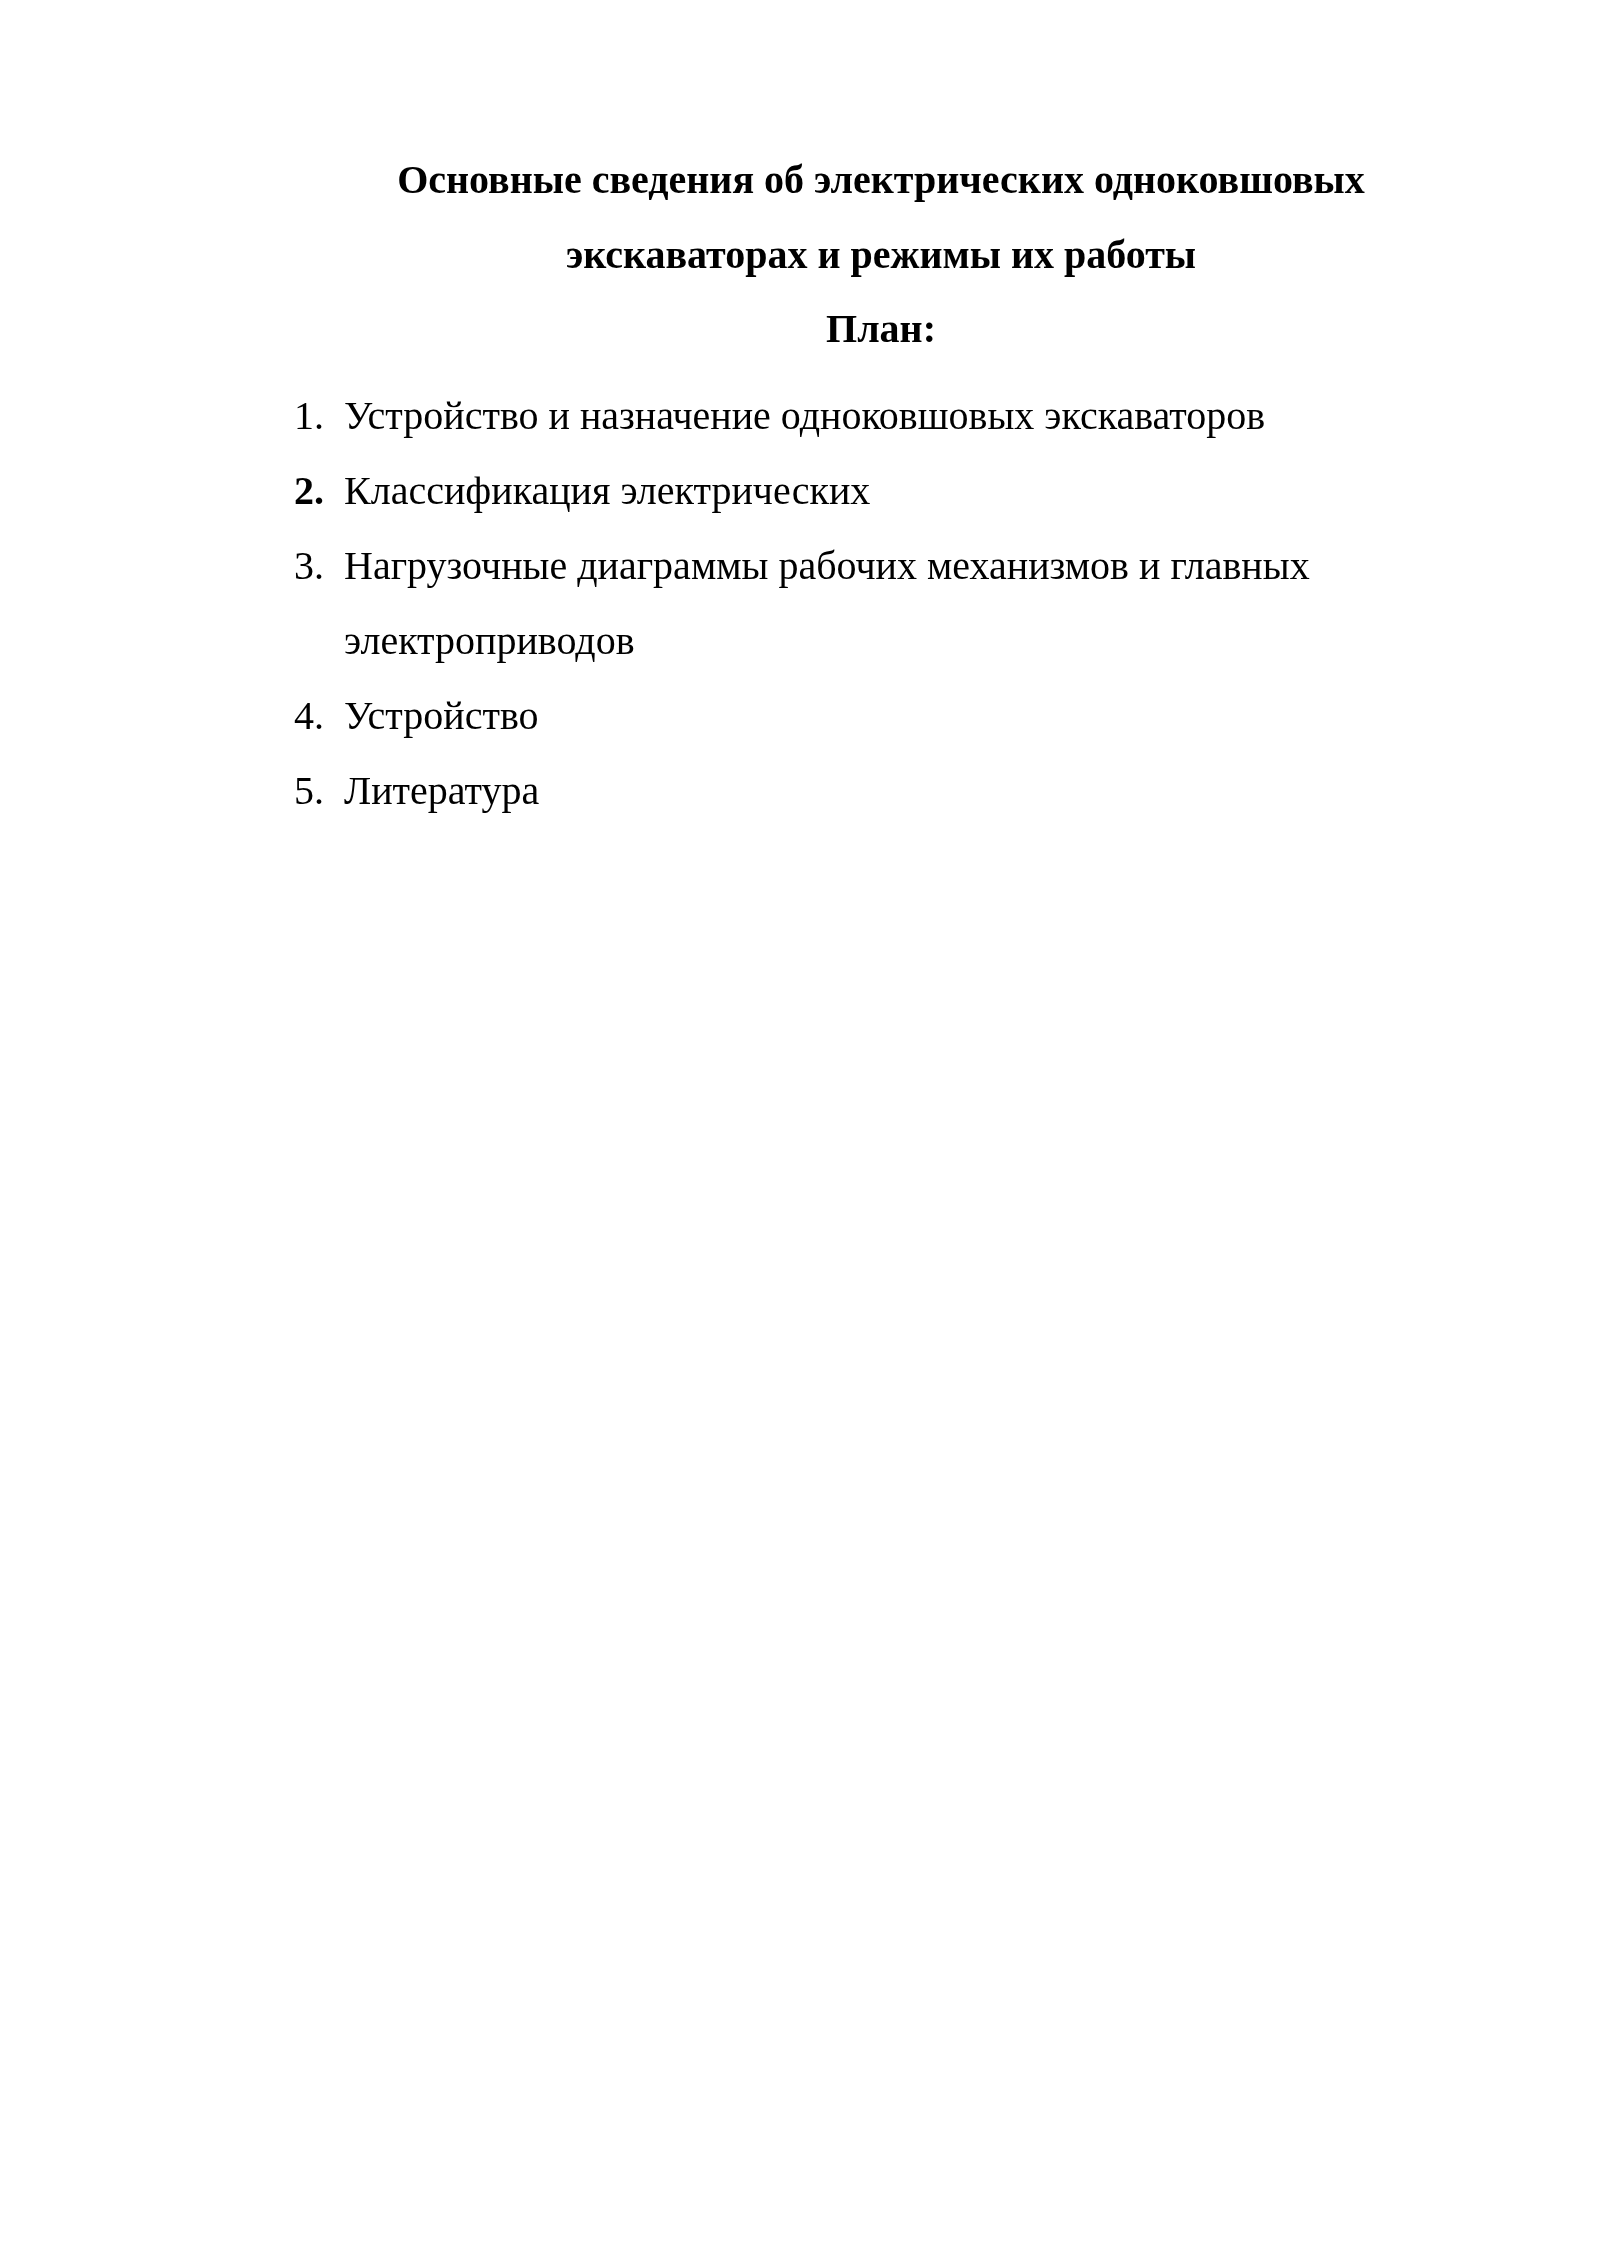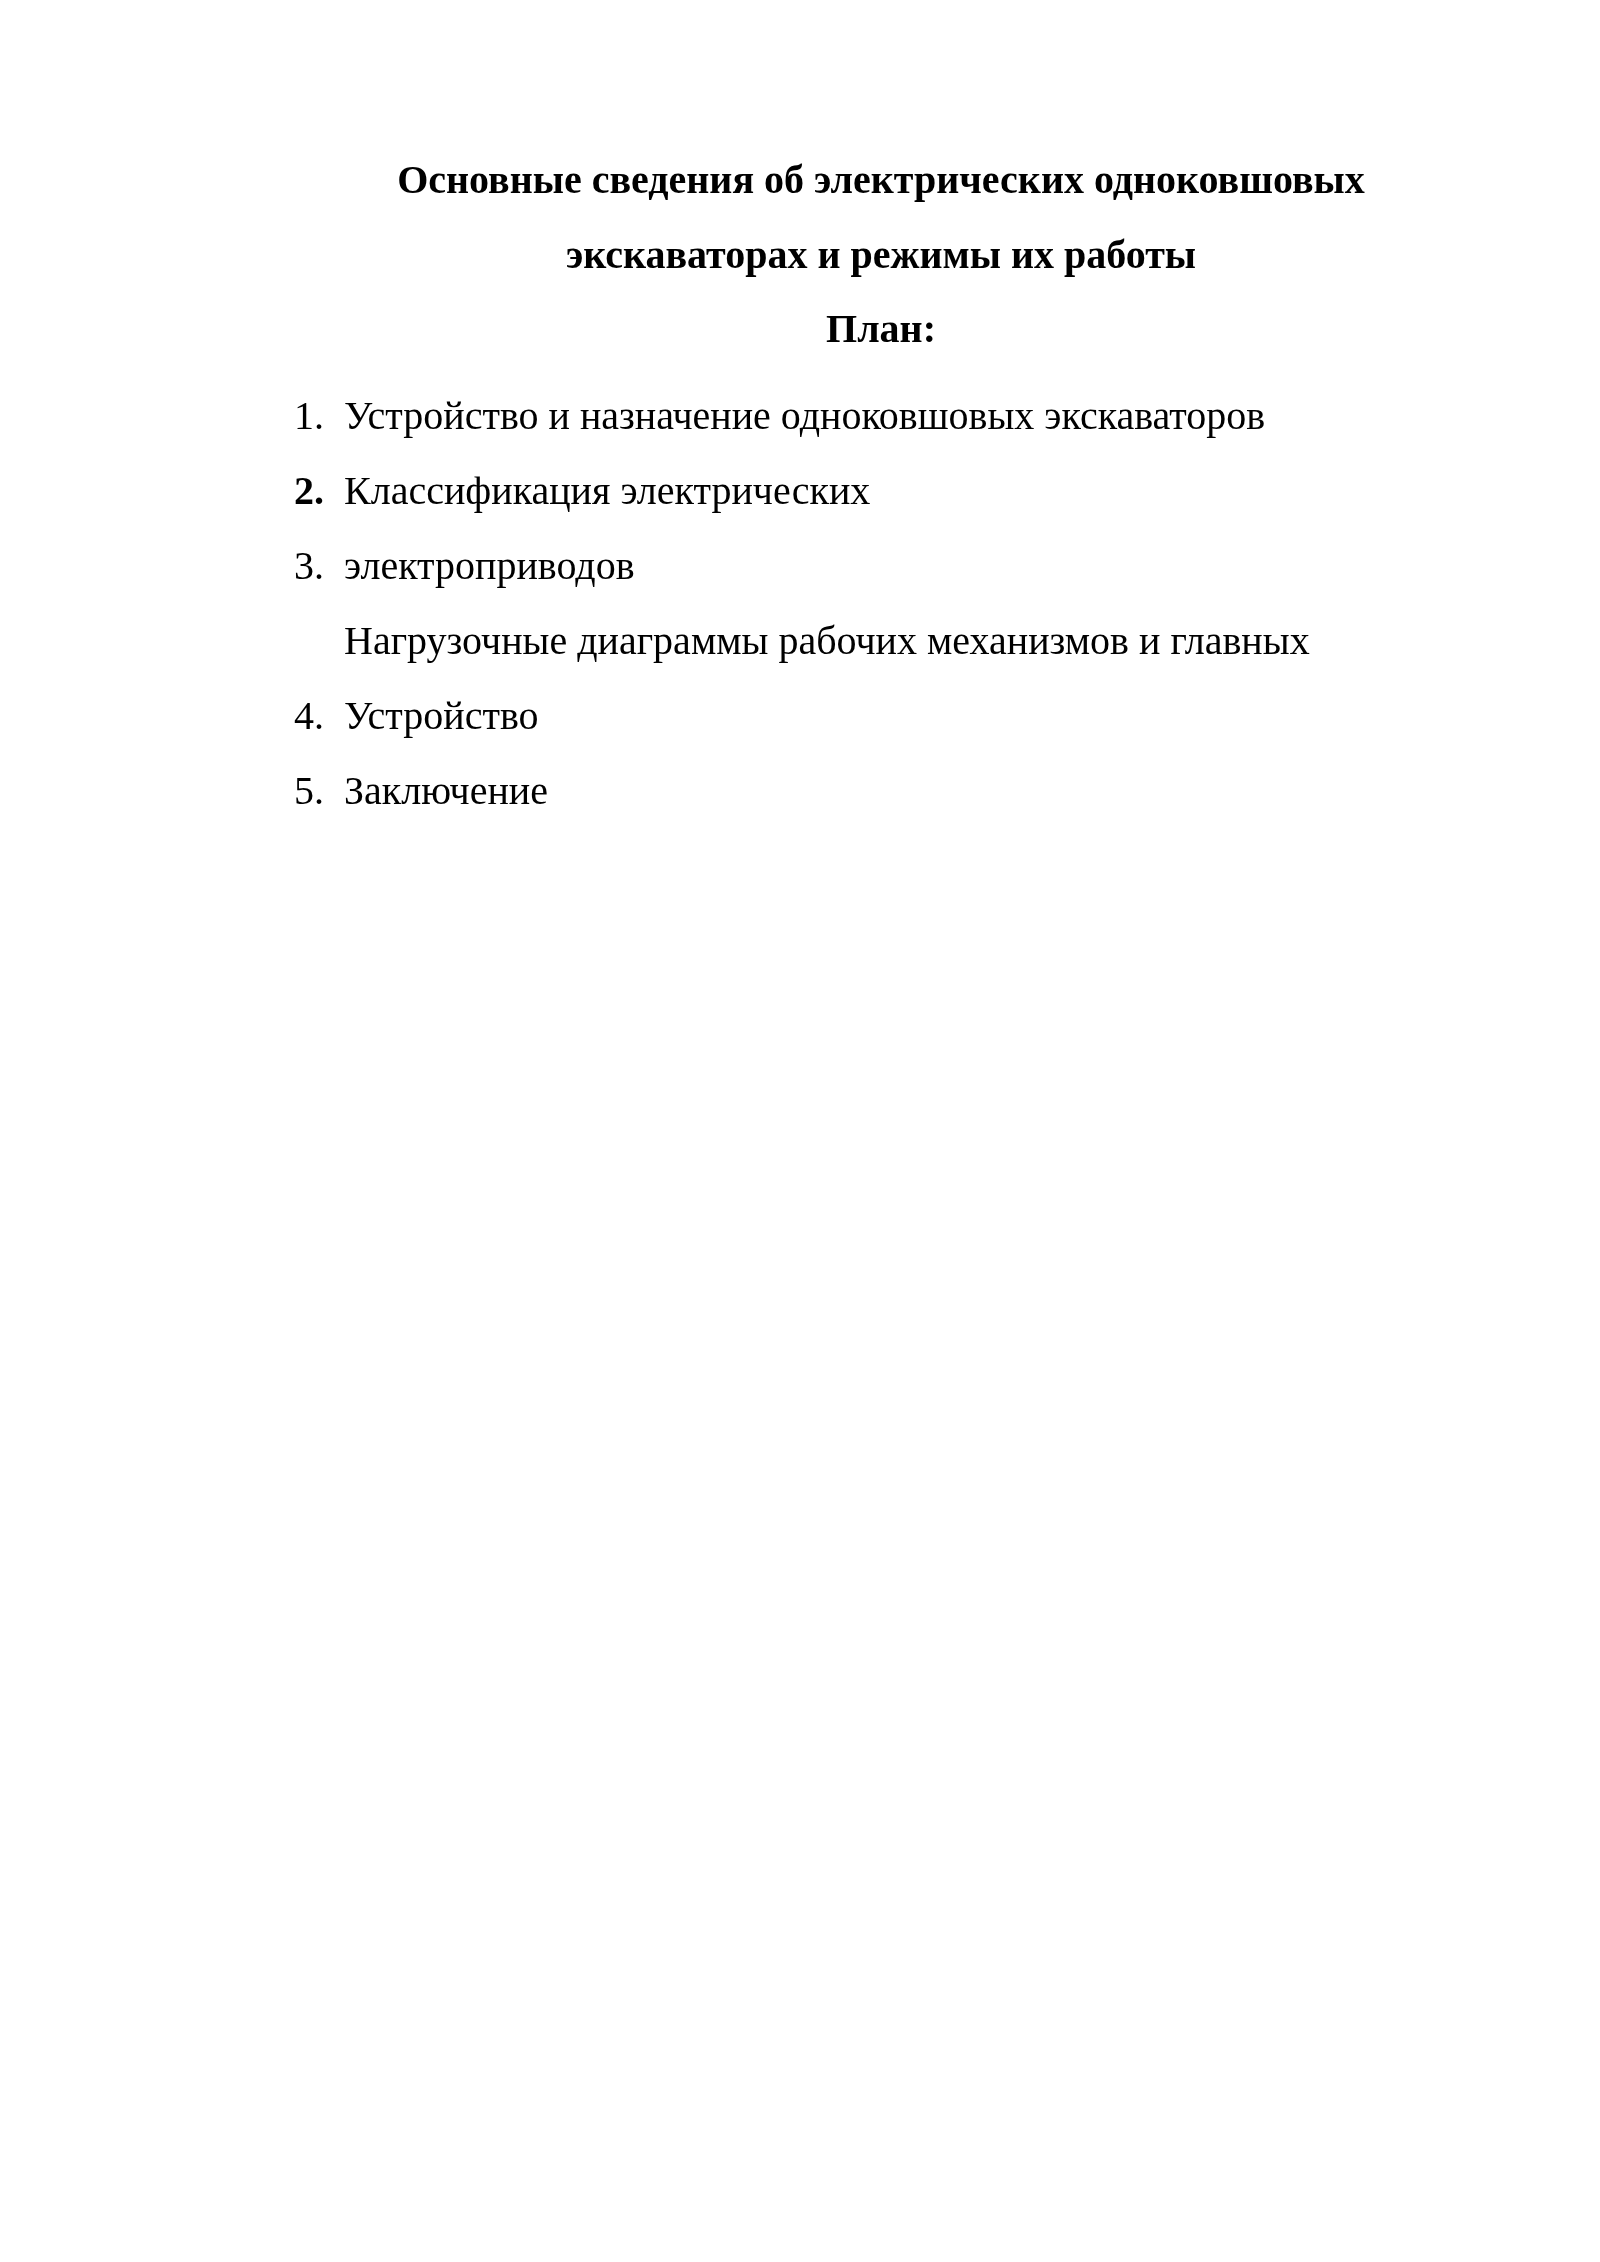--- a/index.html
+++ b/index.html
@@ -79,26 +79,26 @@
       <span class="plan-num">1.</span>
       <span class="plan-text">Устройство и назначение одноковшовых экскаваторов</span>
     </li>
     <li class="plan-item">
       <span class="plan-num bold">2.</span>
       <span class="plan-text">Классификация электрических</span>
     </li>
     <li class="plan-item">
       <span class="plan-num">3.</span>
       <span class="plan-text-wrap">
+        <span class="plan-text">Нагрузочные диаграммы рабочих механизмов и главных</span>
         <span class="plan-text">электроприводов</span>
-        <span class="plan-text">Нагрузочные диаграммы рабочих механизмов и главных</span>
       </span>
     </li>
     <li class="plan-item">
       <span class="plan-num">4.</span>
       <span class="plan-text">Устройство</span>
     </li>
     <li class="plan-item">
       <span class="plan-num">5.</span>
-      <span class="plan-text">Заключение</span>
+      <span class="plan-text">Литература</span>
     </li>
   </ol>
 </div>
 
 </body></html>

